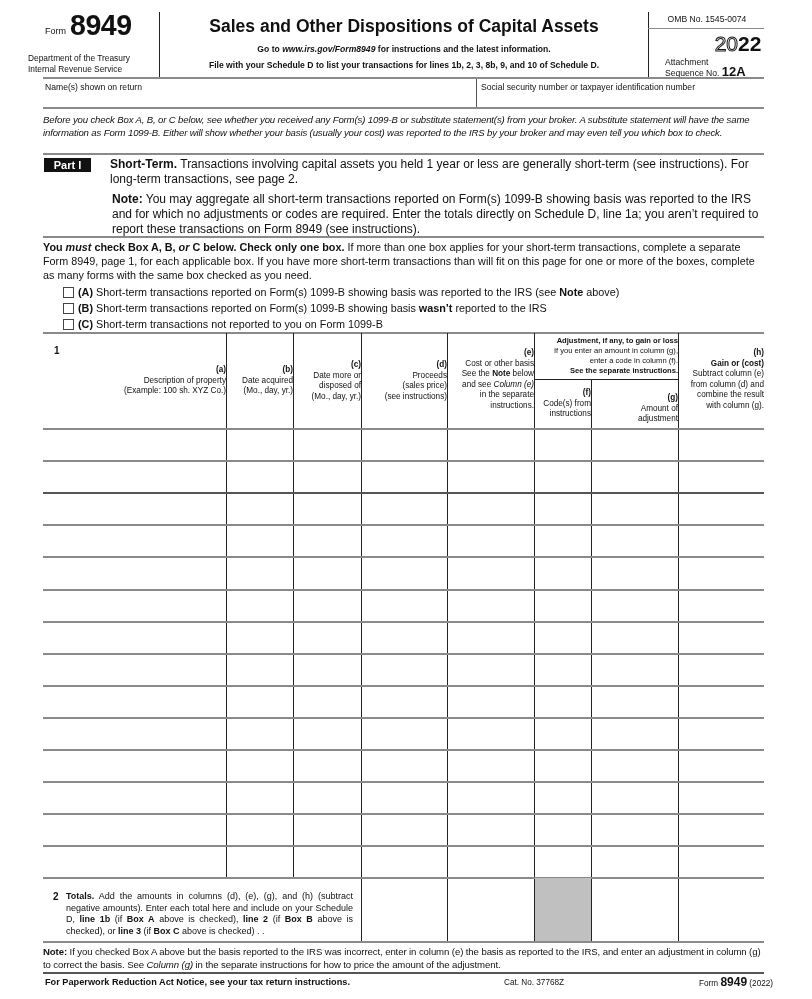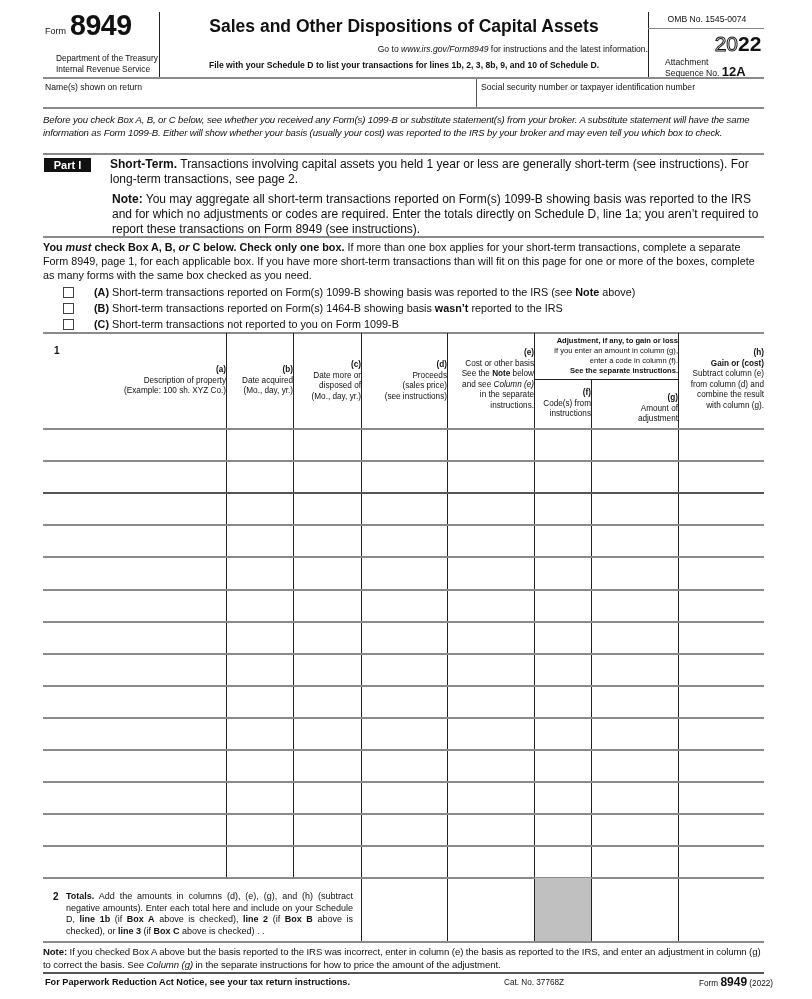--- a/index.html
+++ b/index.html
@@ -5,42 +5,42 @@
   * { box-sizing: border-box; margin: 0; padding: 0; }
   html, body { width: 812px; height: 999px; background: #ffffff; overflow: hidden; }
   body { font-family: "Liberation Sans", sans-serif; color: #111; position: relative; }
   .abs { position: absolute; }
   .hr { position: absolute; left: 43px; width: 721px; background: #8a8a8a; }
   .vr { position: absolute; width: 1px; background: #222; }
 
   
   .form-word { left: 45px; top: 26px; font-size: 9px; }
   .form-num { left: 70px; top: 8px; font-size: 30px; font-weight: 900; letter-spacing: -0.5px; font-family: "Liberation Sans", sans-serif; transform: scaleX(0.95); transform-origin: left; }
-  .dept { left: 56px; top: 53px; font-size: 8.4px; line-height: 11px; }
+  .dept { left: 28px; top: 53px; font-size: 8.4px; line-height: 11px; }
   .title { left: 160px; top: 16px; width: 488px; text-align: center; font-size: 17.5px; font-weight: 700; }
-  .sub1 { left: 160px; top: 44px; width: 488px; text-align: right; font-size: 8.6px; font-weight: 400; }
+  .sub1 { left: 160px; top: 44px; width: 488px; text-align: center; font-size: 8.6px; font-weight: 700; }
   .sub2 { left: 160px; top: 60px; width: 488px; text-align: center; font-size: 8.6px; font-weight: 700; }
   .omb { left: 650px; top: 14px; width: 114px; text-align: center; font-size: 8.6px; }
   .year { left: 681px; top: 30px; width: 114px; text-align: center; font-size: 21px; font-weight: 900; line-height: 28px; }
   .year .outline { color: #fff; -webkit-text-stroke: 1px #111; font-weight: 400; }
   .attach { left: 665px; top: 57px; font-size: 8.6px; line-height: 10px; }
   .attach b { font-size: 13px; font-weight: 900; }
 
   .name-label { left: 45px; top: 82px; font-size: 8.6px; }
   .ssn-label { left: 481px; top: 82px; font-size: 8.6px; font-weight: 400; }
 
   .intro { left: 43px; top: 113px; width: 722px; font-size: 9.6px; font-style: italic; line-height: 13px; letter-spacing: -0.15px; }
 
   .part-badge { left: 44px; top: 158px; width: 47px; height: 14px; background: #111; color: #fff; font-size: 11px; font-weight: 900; text-align: center; line-height: 14px; }
   .part-text { left: 110px; top: 157px; width: 650px; font-size: 12px; line-height: 15px; }
   .part-note { left: 112px; top: 192px; width: 650px; font-size: 12px; line-height: 15px; }
 
   .must { left: 43px; top: 240px; width: 722px; font-size: 10.8px; line-height: 14px; }
 
-  .cb-row { left: 63px; font-size: 10.8px; display: flex; align-items: center; gap: 20px; }
+  .cb-row { left: 63px; font-size: 10.8px; display: flex; align-items: center; gap: 4px; }
   .cb { width: 11px; height: 11px; border: 1px solid #444; background: #fff; display: inline-block; }
 
   
   .th { position: absolute; font-size: 8.2px; text-align: right; line-height: 10.5px; }
   .line-num { left: 54px; top: 345px; font-size: 10px; font-weight: 700; }
 
   .shade { position: absolute; background: #c0c0c0; }
 
   .totals { left: 53px; top: 891px; width: 300px; font-size: 9px; line-height: 11.5px; text-align: justify; }
   .totals .n { position: absolute; left: 0; top: 0; font-weight: 700; font-size: 10px; }
@@ -101,21 +101,21 @@
 <div class="abs must">
   <b>You </b><b><i>must</i></b><b> check Box A, B, </b><b><i>or</i></b><b> C below. Check only one box.</b><span> If more than one box applies for your short-term transactions, complete a separate Form 8949, page 1, for each applicable box. If you have more short-term transactions than will fit on this page for one or more of the boxes, complete as many forms with the same box checked as you need.</span>
 </div>
 
 <div class="abs cb-row" style="top:286px;">
   <span class="cb"></span>
   <span><b>(A)</b><span> Short-term transactions reported on Form(s) 1099-B showing basis was reported to the IRS (see </span><b>Note</b><span> above)</span></span>
 </div>
 <div class="abs cb-row" style="top:302px;">
   <span class="cb"></span>
-  <span><b>(B)</b><span> Short-term transactions reported on Form(s) 1464-B showing basis </span><b>wasn’t</b><span> reported to the IRS</span></span>
+  <span><b>(B)</b><span> Short-term transactions reported on Form(s) 1099-B showing basis </span><b>wasn’t</b><span> reported to the IRS</span></span>
 </div>
 <div class="abs cb-row" style="top:318px;">
   <span class="cb"></span>
   <span><b>(C)</b><span> Short-term transactions not reported to you on Form 1099-B</span></span>
 </div>
 
 <div class="hr" style="top:332px; height:2px;"></div>
 <div class="abs line-num">1</div>
 
 <div class="vr" style="left:226px; top:333px; height:544px;"></div>

